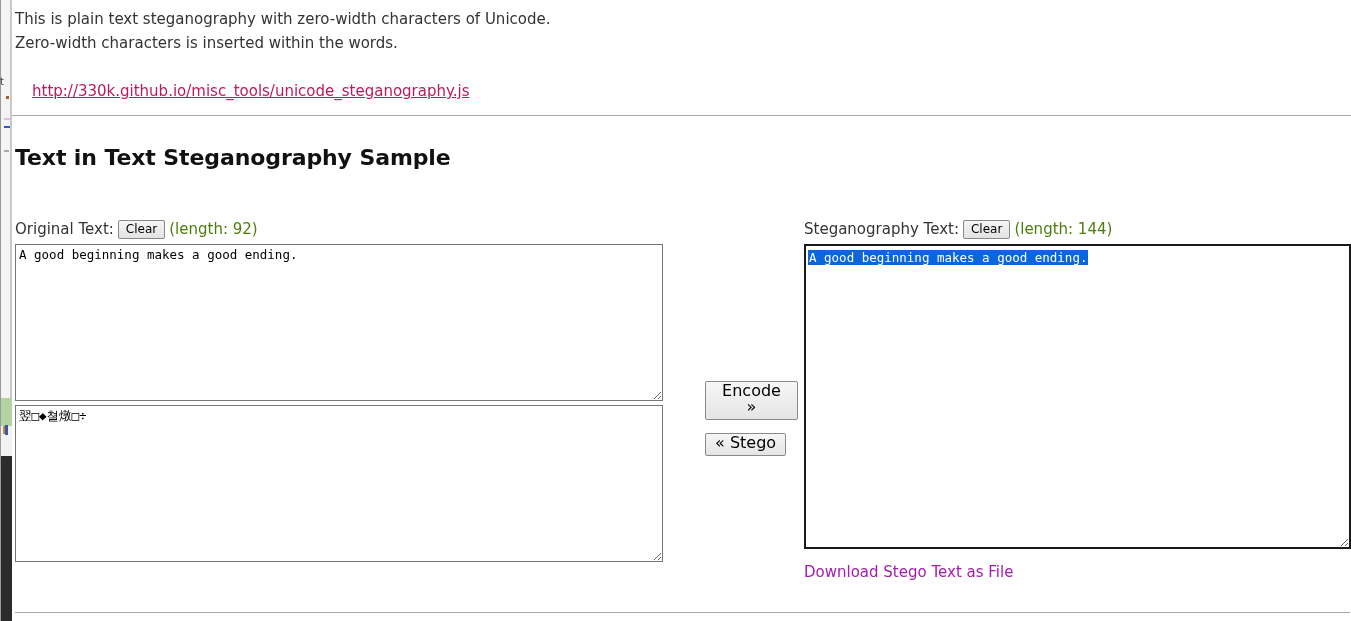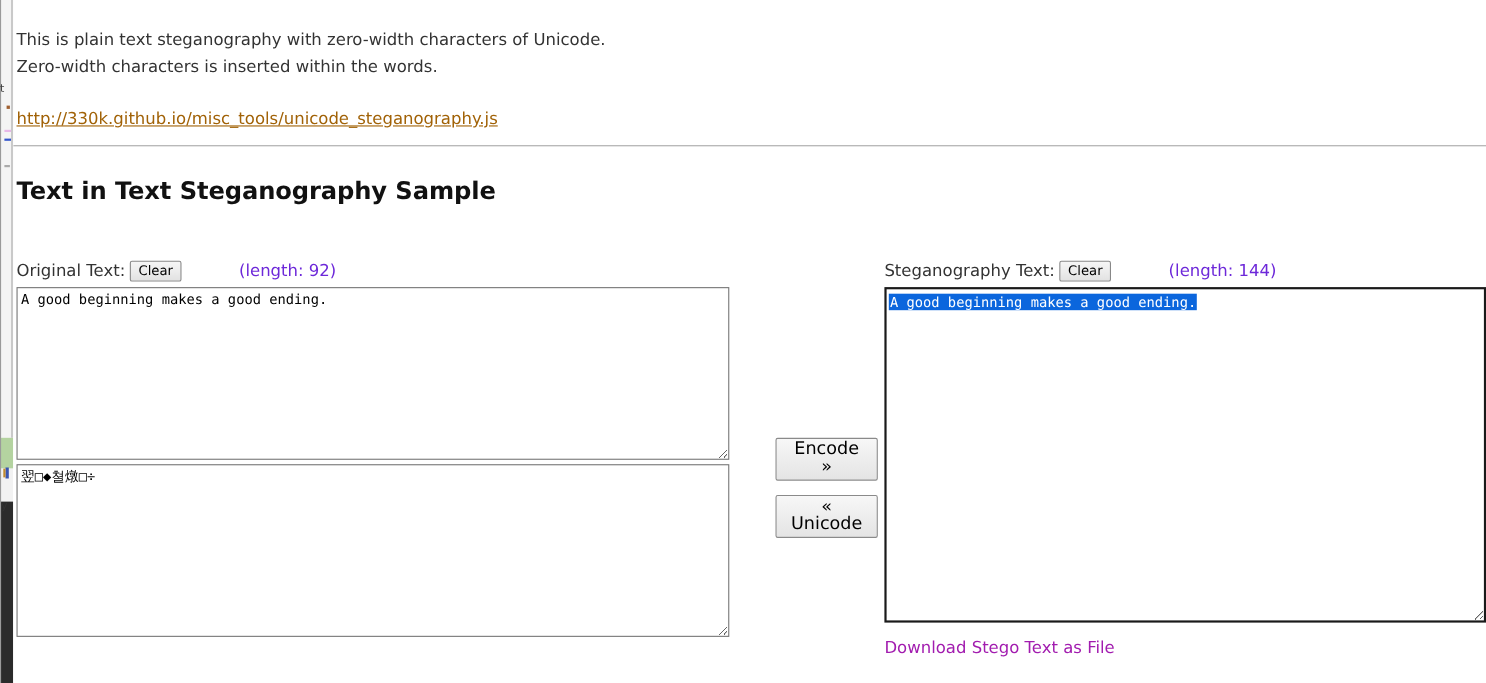--- a/index.html
+++ b/index.html
@@ -57,39 +57,39 @@
   #strip-dot-b { position:absolute; left:4px; top:118px; width:6px; height:2px; background:#e8b8e8; }
   #strip-dot-c { position:absolute; left:4px; top:126px; width:6px; height:2px; background:#3355cc; }
   #strip-dot-d { position:absolute; left:4px; top:150px; width:5px; height:2px; background:#aaaaaa; }
   #strip-dot-e { position:absolute; left:5px; top:425px; width:3px; height:10px; background:#3a56b0; }
   #strip-dot-f { position:absolute; left:3px; top:426px; width:2px; height:8px; background:#c08a30; }
 
   
   #page {
     position: absolute;
     left: 12px;
-    top: 17px;
+    top: 0;
     width: 1339px;
     height: 479px;
   }
 
   .intro {
     margin: 0;
     padding: 0 0 0 3px;
     font-size: 15px;
     color: #333333;
     line-height: 24px;
   }
   #intro-line1 { padding-top: 7px; }
   #intro-spacer { height: 24px; }
 
   #lib-link {
     display: inline-block;
-    padding-left: 3px;
-    color: #a16207;
+    padding-left: 20px;
+    color: #be185d;
     text-decoration: underline;
     font-size: 15px;
     line-height: 24px;
     cursor: pointer;
   }
 
   hr.sep {
     border: none;
     border-top: 1px solid #a8a8a8;
     margin: 0;
@@ -136,21 +136,21 @@
   }
 
   .field-label-row {
     font-size: 15px;
     color: #333333;
     line-height: 22px;
     white-space: nowrap;
     height: 22px;
   }
   .field-label-row .lbl { color: #333333; }
-  .field-label-row .len { color: #6d28d9; margin-left: 48px; }
+  .field-label-row .len { color: #4d7c0f; }
 
   button.clear-btn {
     font-family: "DejaVu Sans", "Liberation Sans", sans-serif;
     font-size: 12px;
     color: #000000;
     background: linear-gradient(#f6f6f6, #e2e2e2);
     border: 1px solid #888888;
     border-radius: 2px;
     padding: 1px 7px 2px 7px;
     margin: 0 4px;
@@ -265,21 +265,21 @@
       <div class="field-label-row">
         <span class="lbl">Original Text:</span><button class="clear-btn">Clear</button><span class="len">(length: 92)</span>
       </div>
       <textarea class="ta" id="original-textarea" spellcheck="false" style="">A good beginning makes a good ending.</textarea>
 
       <textarea class="ta" id="hidden-textarea" spellcheck="false" style="">翌□◆쳘燉□÷</textarea>
     </div>
 
     <div class="col-mid">
       <button class="action-btn" id="encode-button">Encode »</button>
-      <button class="action-btn" id="decode-button">« Unicode</button>
+      <button class="action-btn" id="decode-button">« Stego</button>
     </div>
 
     <div class="col-right">
       <div class="field-label-row">
         <span class="lbl">Steganography Text:</span><button class="clear-btn">Clear</button><span class="len">(length: 144)</span>
       </div>
 
       <div id="stego-wrap">
         <textarea class="ta" id="stego-textarea" spellcheck="false" style=""></textarea>
         <span id="stego-selection">A good beginning makes a good ending.</span>

